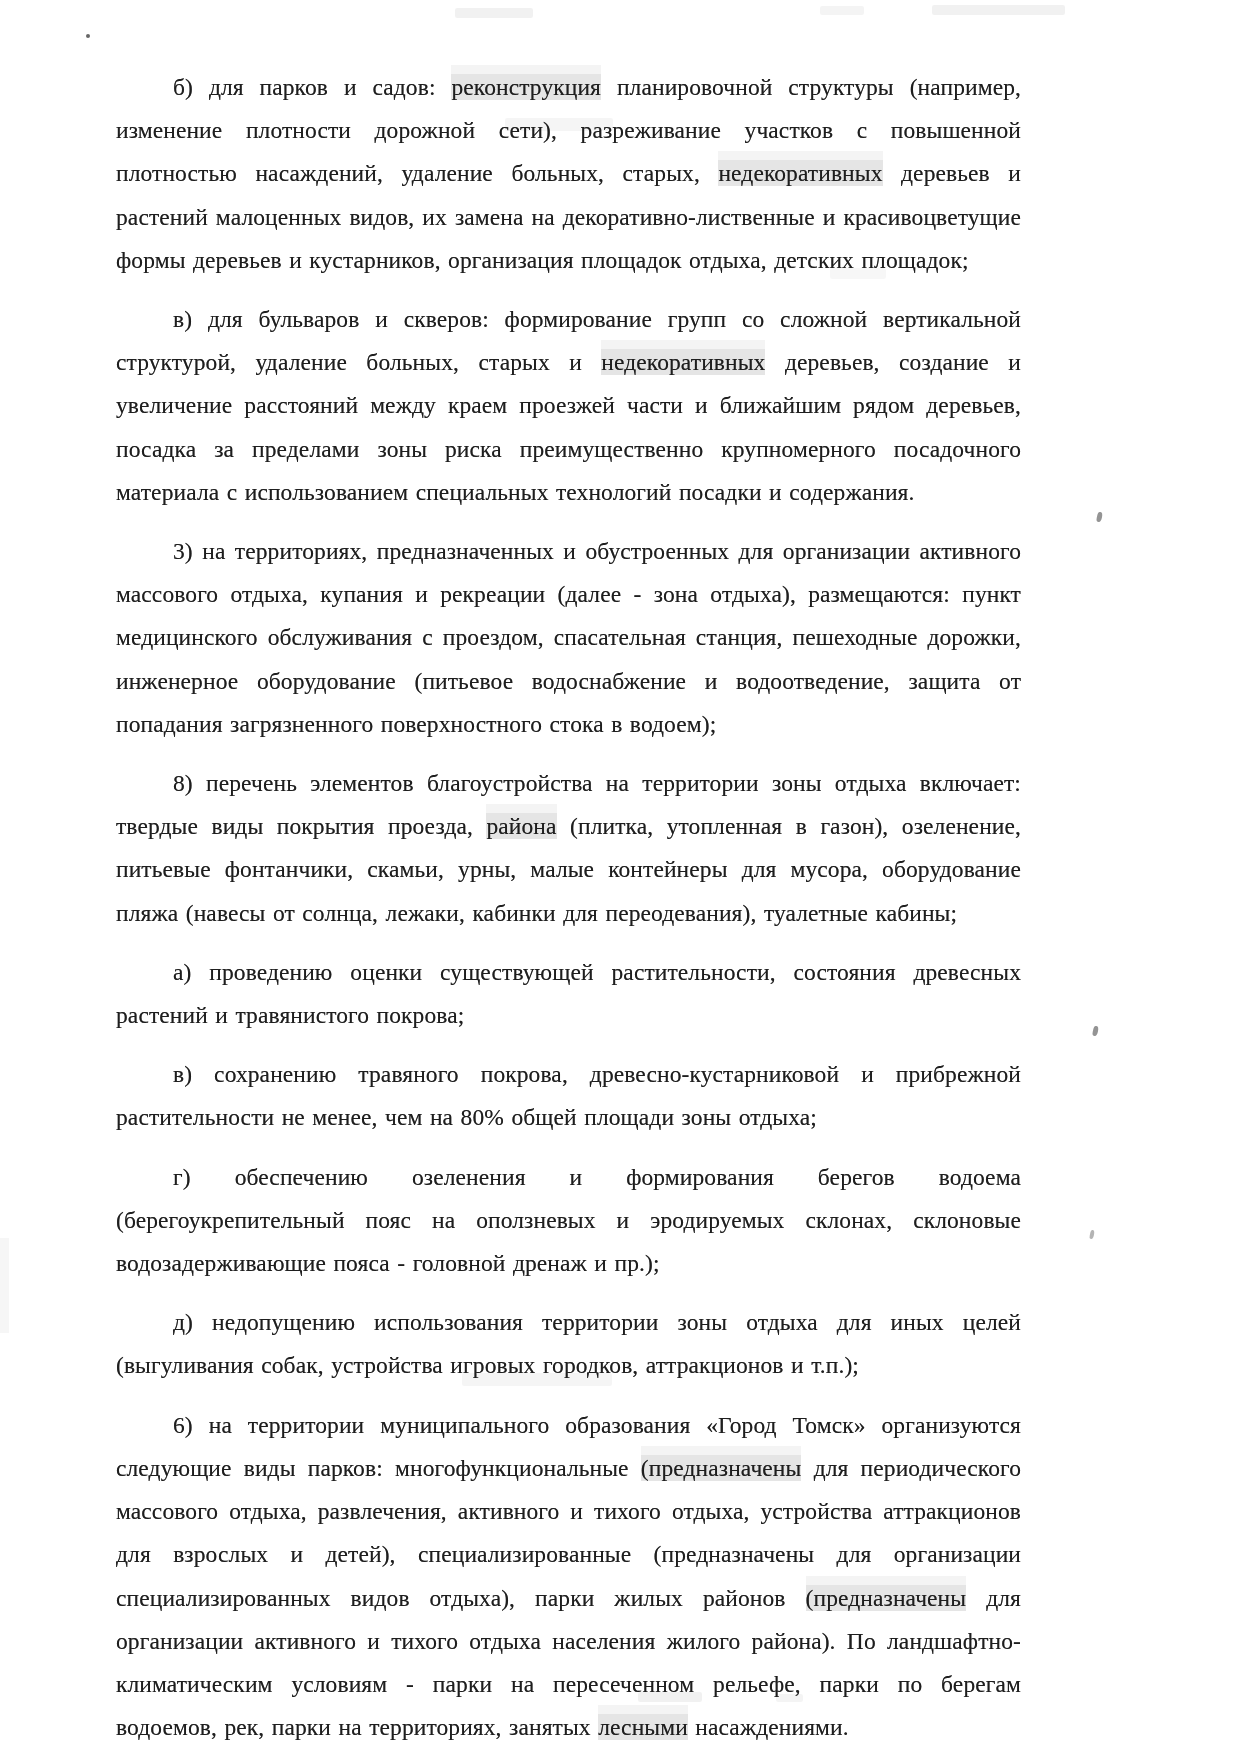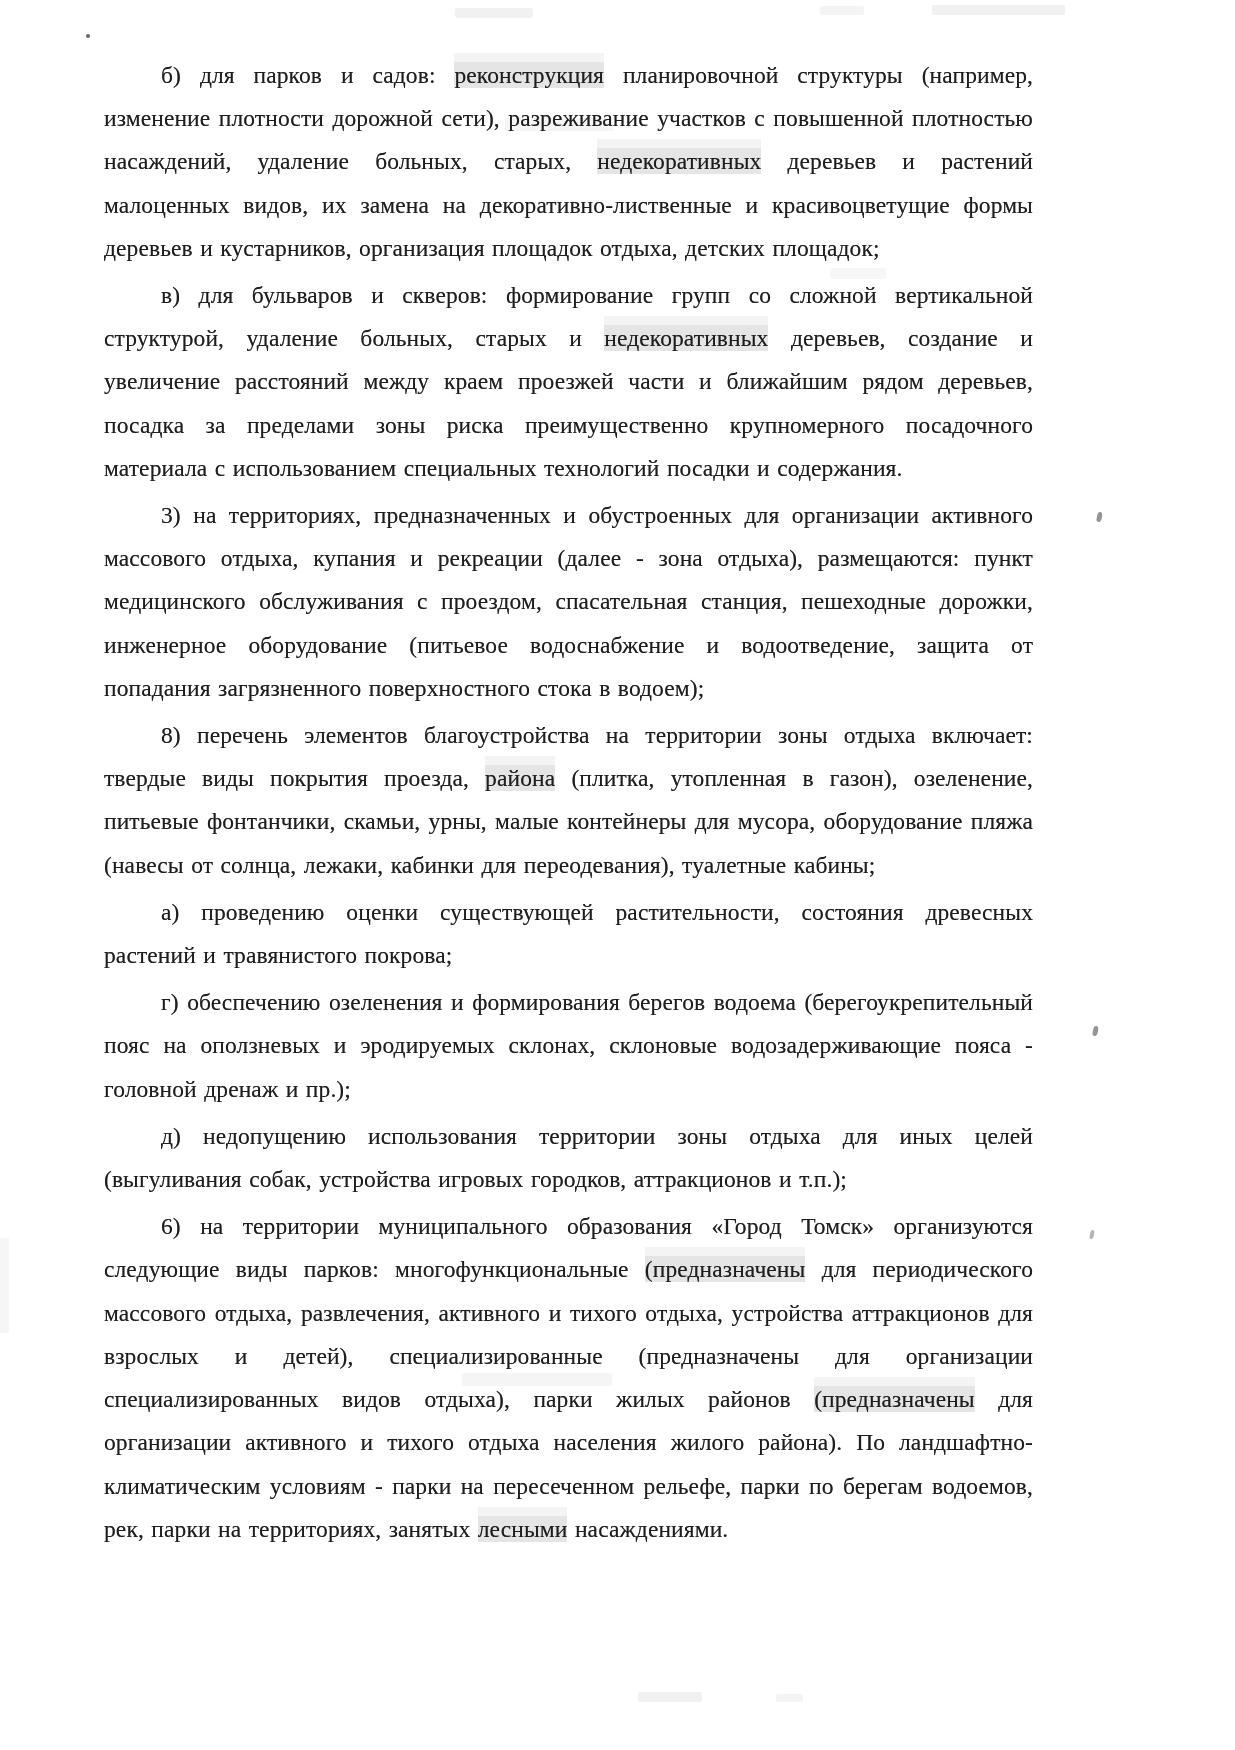--- a/index.html
+++ b/index.html
@@ -16,21 +16,21 @@
     font-family: "Liberation Serif", "DejaVu Serif", serif;
   }
   .doc {
     position: absolute;
     left: 100px;
     top: 50px;
     width: 937px;
     color: #1e1e1e;
   }
   .doc p {
-    margin: 4px;
+    margin: 16px;
     padding: 0;
     font-size: 23.5px;
     line-height: 43.2px;
     text-indent: 57px;
     text-align: justify;
     text-align-last: left;
     letter-spacing: 0.1px;
     word-spacing: 1.5px;
     text-shadow: 0 0 0.6px rgba(20,20,20,0.55);
   }
@@ -67,18 +67,19 @@
   <div class="artifact strip" style="left:0px;   top:1238px; width:9px;  height:95px;"></div>
   <div class="artifact smudge" style="left:638px; top:1692px; width:64px; height:10px;"></div>
   <div class="artifact smudge" style="left:776px; top:1694px; width:27px; height:8px; opacity:.8;"></div>
 
   <div class="doc" id="doc">
       <p><span>б) для парков и садов: </span><span class="hl">реконструкция</span><span> планировочной структуры (например, изменение плотности дорожной сети), разреживание участков с повышенной плотностью насаждений, удаление больных, старых, </span><span class="hl">недекоративных</span><span> деревьев и растений малоценных видов, их замена на декоративно-лиственные и красивоцветущие формы деревьев и кустарников, организация площадок отдыха, детских площадок;</span></p>
       <p><span>в) для бульваров и скверов: формирование групп со сложной вертикальной структурой, удаление больных, старых и </span><span class="hl">недекоративных</span><span> деревьев, создание и увеличение расстояний между краем проезжей части и ближайшим рядом деревьев, посадка за пределами зоны риска преимущественно крупномерного посадочного материала с использованием специальных технологий посадки и содержания.</span></p>
       <p><span>3) на территориях, предназначенных и обустроенных для организации активного массового отдыха, купания и рекреации (далее - зона отдыха), размещаются: пункт медицинского обслуживания с проездом, спасательная станция, пешеходные дорожки, инженерное оборудование (питьевое водоснабжение и водоотведение, защита от попадания загрязненного поверхностного стока в водоем);</span></p>
       <p><span>8) перечень элементов благоустройства на территории зоны отдыха включает: твердые виды покрытия проезда, </span><span class="hl">района</span><span> (плитка, утопленная в газон), озеленение, питьевые фонтанчики, скамьи, урны, малые контейнеры для мусора, оборудование пляжа (навесы от солнца, лежаки, кабинки для переодевания), туалетные кабины;</span></p>
       <p><span>а) проведению оценки существующей растительности, состояния древесных растений и травянистого покрова;</span></p>
+      <p><span>в) сохранению травяного покрова, древесно-кустарниковой и прибрежной растительности не менее, чем на 80% общей площади зоны отдыха;</span></p>
       <p><span>г) обеспечению озеленения и формирования берегов водоема (берегоукрепительный пояс на оползневых и эродируемых склонах, склоновые водозадерживающие пояса - головной дренаж и пр.);</span></p>
       <p><span>д) недопущению использования территории зоны отдыха для иных целей (выгуливания собак, устройства игровых городков, аттракционов и т.п.);</span></p>
       <p><span>6) на территории муниципального образования «Город Томск» организуются следующие виды парков: многофункциональные </span><span class="hl">(предназначены</span><span> для периодического массового отдыха, развлечения, активного и тихого отдыха, устройства аттракционов для взрослых и детей), специализированные (предназначены для организации специализированных видов отдыха), парки жилых районов </span><span class="hl">(предназначены</span><span> для организации активного и тихого отдыха населения жилого района). По ландшафтно-климатическим условиям - парки на пересеченном рельефе, парки по берегам водоемов, рек, парки на территориях, занятых </span><span class="hl">лесными</span><span> насаждениями.</span></p>
     </div>
 
 </div>
 
 </body></html>

